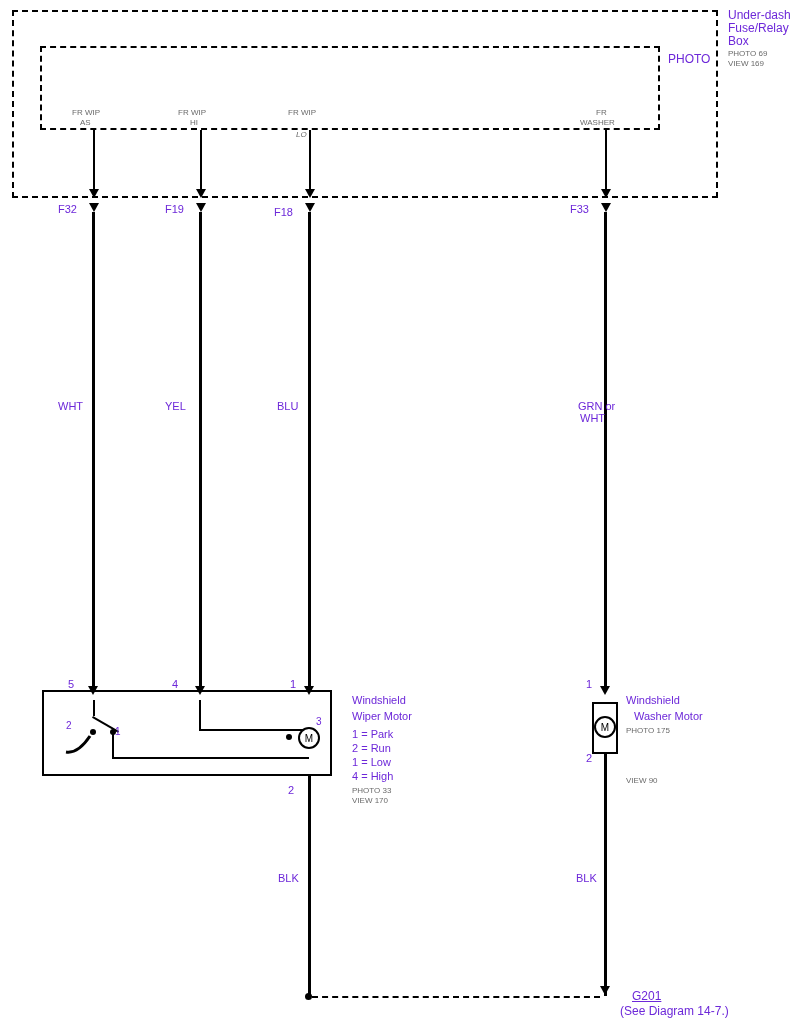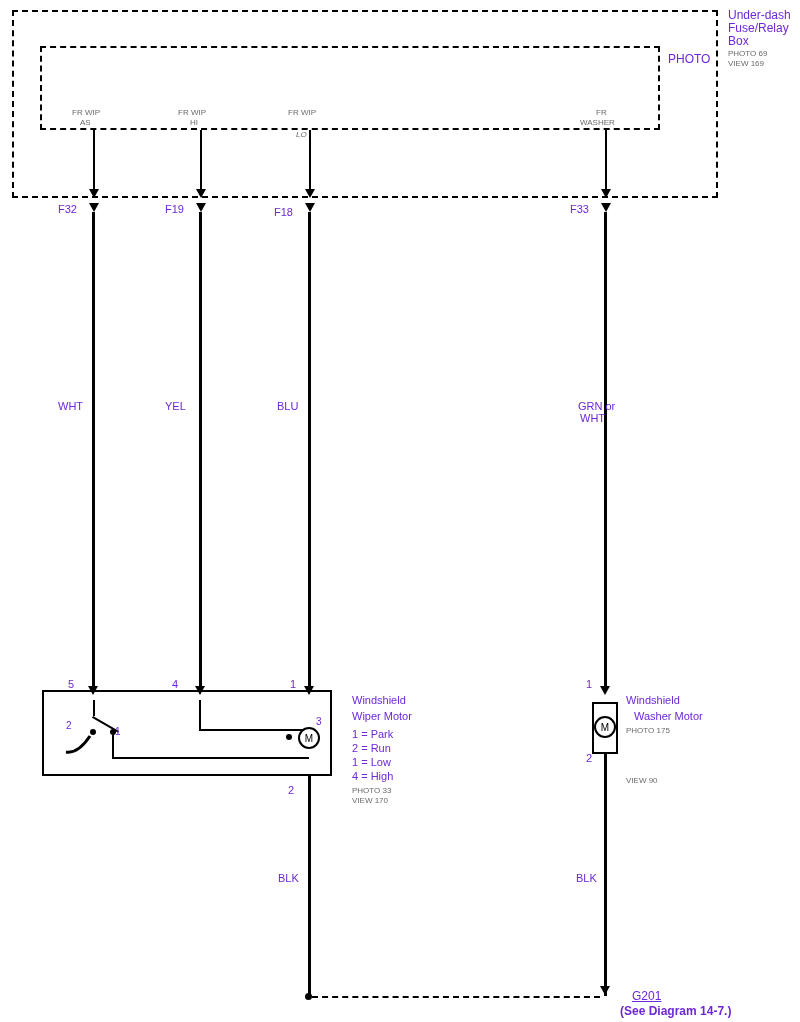--- a/index.html
+++ b/index.html
@@ -139,15 +139,15 @@
   <div class="lbl sm gray" style="left:626px;top:726px;">PHOTO 175</div>
   <div class="lbl sm gray" style="left:626px;top:736px;margin-top:40px;">VIEW 90</div>
 
   <div class="vline" style="left:604px;top:754px;height:242px;"></div>
   <div class="lbl" style="left:576px;top:872px;">BLK</div>
 
   <div class="dot" style="left:305px;top:993px;"></div>
   <div class="gnd-dash" style="left:312px;top:996px;width:288px;"></div>
   <div class="arrow-d" style="left:600px;top:986px;"></div>
   <div class="lbl big" style="left:632px;top:989px;text-decoration:underline;">G201</div>
-  <div class="lbl big" style="left:620px;top:1004px;font-weight:bold;">(See Diagram 14-7.)</div>
+  <div class="lbl big" style="left:620px;top:1004px;">(See Diagram 14-7.)</div>
 
 </div>
 
 </body></html>

